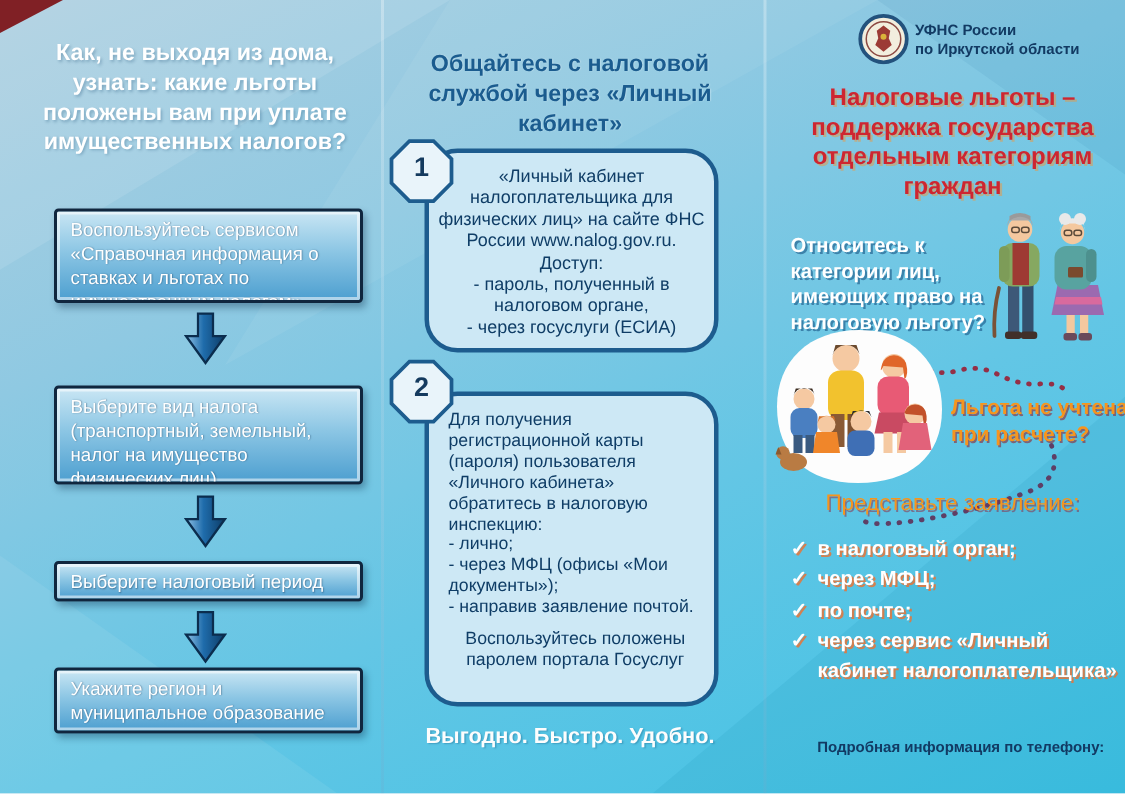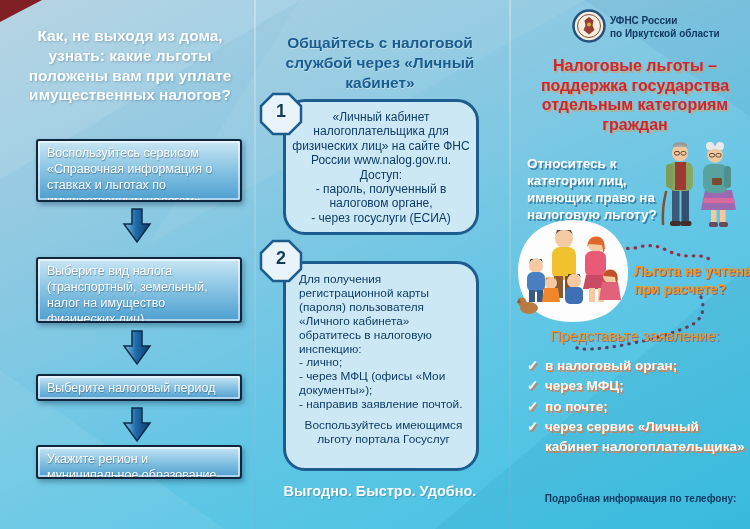--- a/index.html
+++ b/index.html
@@ -28,21 +28,21 @@
     text-shadow:1px 1px 2px rgba(20,70,110,.30); }
   .flow-box { left:36px; width:206px; box-sizing:border-box;
     background:linear-gradient(180deg,#c9e6f4 0%,#8cc6e4 45%,#4d9fd0 100%);
     border:2px solid #10263e; border-radius:3px;
     box-shadow:inset 0 0 0 2px rgba(255,255,255,.55), 2px 3px 5px rgba(10,40,70,.35);
     color:#fff; font-size:12.5px; line-height:1.27; padding:5px 9px;
     text-shadow:.5px .5px 1px rgba(10,40,70,.45); overflow:hidden; }
   .fb1 { top:139px; height:63px; }
   .fb2 { top:257px; height:66px; }
   .fb3 { top:374px; height:27px; }
-  .fb4 { top:445px; height:34px; }
+  .fb4 { top:445px; height:44px; }
   .arrow { left:122px; width:30px; height:36px; }
   .ar1 { top:208px; } .ar2 { top:330px; } .ar3 { top:407px; }
 
   
   .m-title { left:260px; top:33px; width:240px; text-align:center; color:#1b5c8f;
     font-size:15.5px; font-weight:bold; line-height:1.3;
     text-shadow:.5px .5px 1px rgba(255,255,255,.4); }
   .round-box { left:283px; width:196px; box-sizing:border-box; background:#cde8f5;
     border:3px solid #1d5c8e; border-radius:22px; color:#0f3d66; overflow:hidden; }
   .rb1 { top:99px; height:136px; font-size:12px; line-height:1.2; padding:8px 6px;
@@ -144,21 +144,21 @@
       <polygon points="14,2 30,2 42,14 42,30 30,42 14,42 2,30 2,14" fill="#e9f4fa" stroke="#1d5c8e" stroke-width="2.5"></polygon>
     </svg>
     <span class="num">1</span>
   </div>
 
   <div class="abs round-box rb2">
     <div>Для получения регистрационной карты (пароля) пользователя «Личного кабинета» обратитесь в налоговую инспекцию:</div>
     <div>- лично;</div>
     <div>- через МФЦ (офисы «Мои документы»);</div>
     <div>- направив заявление почтой.</div>
-    <div class="rb-note">Воспользуйтесь имеющимся льготу портала Госуслуг</div>
+    <div class="rb-note">Воспользуйтесь положены паролем портала Госуслуг</div>
   </div>
 
   <div class="abs badge bg2">
     <svg width="44" height="44" viewBox="0 0 44 44">
       <polygon points="14,2 30,2 42,14 42,30 30,42 14,42 2,30 2,14" fill="#e9f4fa" stroke="#1d5c8e" stroke-width="2.5"></polygon>
     </svg>
     <span class="num">2</span>
   </div>
 
   <div class="abs m-footer">Выгодно. Быстро. Удобно.</div>

